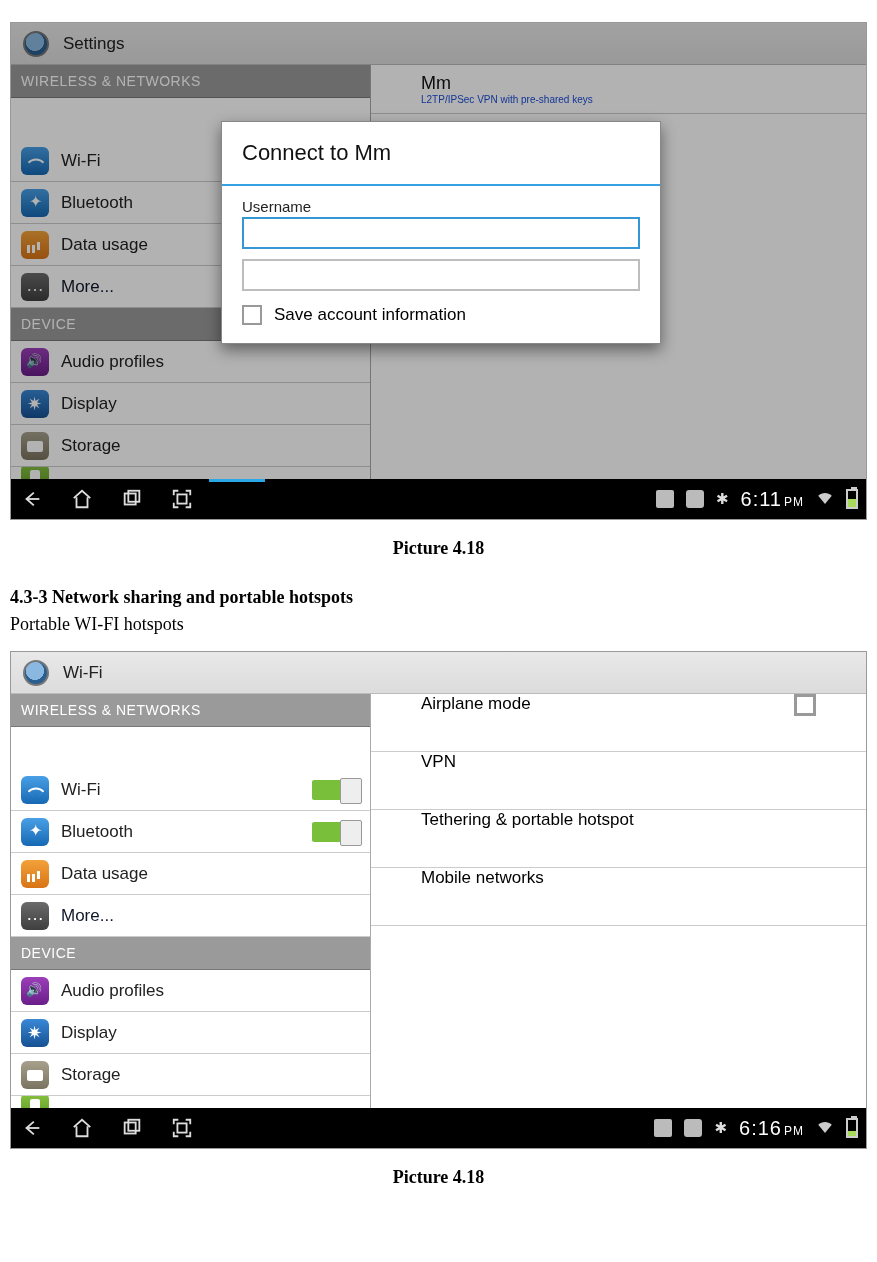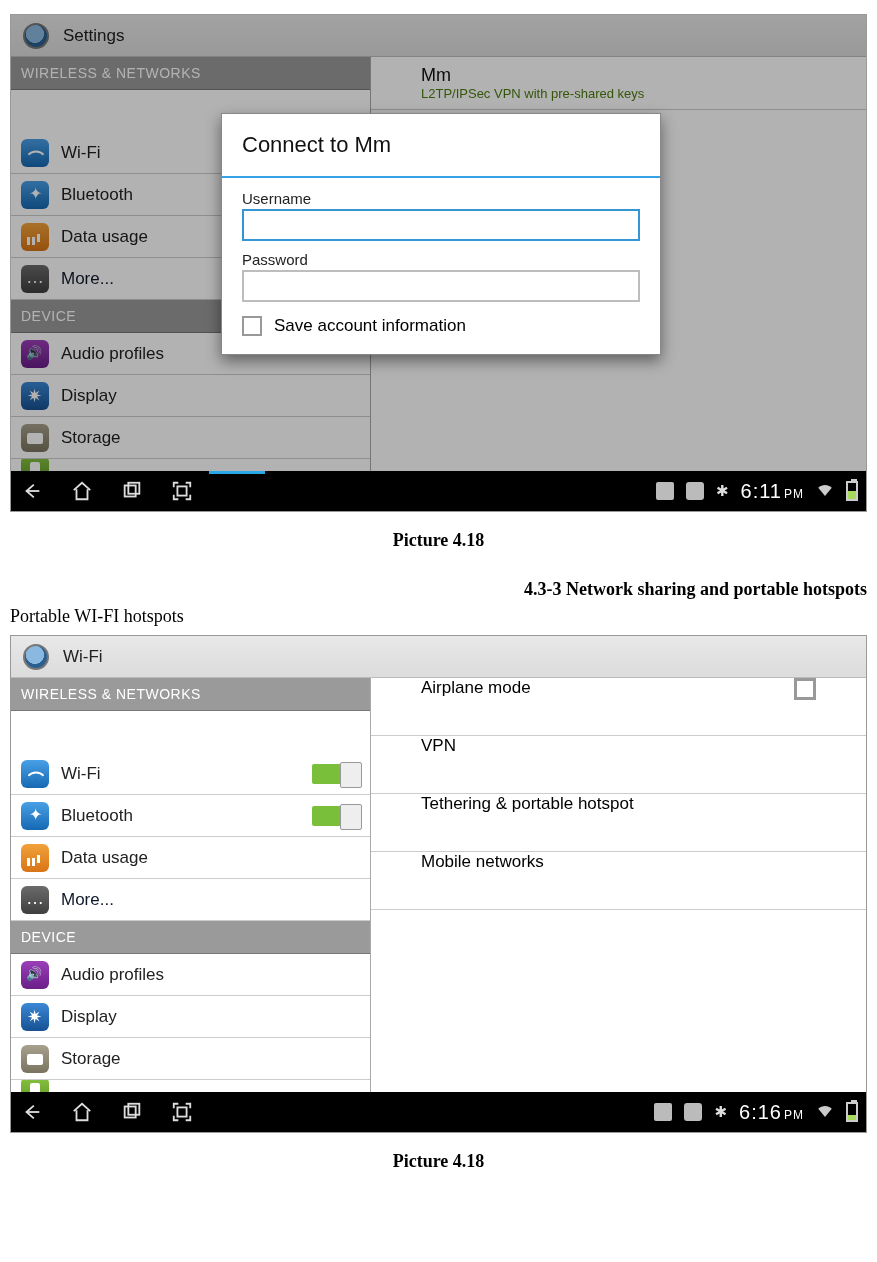--- a/index.html
+++ b/index.html
@@ -1,27 +1,27 @@
 <!DOCTYPE html>
 <html><head>
 <meta charset="utf-8">
 <style>
   * { box-sizing: border-box; margin: 0; padding: 0; }
   body { font-family: Arial, Helvetica, sans-serif; background: #fff; width: 877px; }
   .page { padding: 6px 10px 40px 10px; }
 
   
   .caption { text-align: center; font-weight: bold; font-size: 18px; margin: 18px 0 28px; font-family: "Times New Roman", Times, serif; }
-  .section-title { font-weight: bold; font-size: 18px; margin-top: 6px; font-family: "Times New Roman", Times, serif; text-align: right; }
+  .section-title { font-weight: bold; font-size: 18px; margin-top: 6px; font-family: "Times New Roman", Times, serif; }
   .body-text { font-size: 18px; margin-top: 6px; font-family: "Times New Roman", Times, serif; }
   ol.steps { list-style: decimal; margin: 6px 0 14px 80px; font-size: 18px; font-family: "Times New Roman", Times, serif; }
   ol.steps li { margin-bottom: 4px; padding-left: 8px; }
 
   
-  .shot { position: relative; width: 857px; margin: 8px auto; background: #e0e0e0; border: 1px solid #999; overflow: hidden; }
+  .shot { position: relative; width: 857px; margin: 16px auto; background: #e0e0e0; border: 1px solid #999; overflow: hidden; }
   .shot1 { height: 498px; }
   .shot2 { height: 498px; }
 
   
   .titlebar { height: 42px; background: linear-gradient(#e8e8e8,#dcdcdc); display: flex; align-items: center; padding-left: 12px; border-bottom: 1px solid #bbb; }
   .titlebar .gear { width: 26px; height: 26px; border-radius: 50%; background: radial-gradient(circle at 45% 40%, #8ab8e0 0 50%, #2b5f8f 52% 100%); border: 2px solid #777; margin-right: 14px; }
   .titlebar .ttl { font-size: 17px; color: #222; }
 
   
   .sidebar { position: absolute; top: 42px; left: 0; width: 360px; bottom: 40px; background: #fff; border-right: 1px solid #aaa; }
@@ -52,21 +52,21 @@
   .ico-display::after{content:"\2737"; color:#fff; font-size:18px; position:absolute; left:6px; top:3px;}
   .ico-storage { background: linear-gradient(#a6a08c,#7a735f); position:relative;}
   .ico-storage::after{content:""; position:absolute; left:6px; top:9px; width:16px; height:11px; background:#fff; border-radius:2px;}
   .ico-battery { background: linear-gradient(#88c342,#5a9420); position:relative;}
   .ico-battery::after{content:""; position:absolute; left:9px; top:6px; width:10px; height:16px; background:#fff; border-radius:2px;}
 
   
   .content { position: absolute; top: 42px; left: 360px; right: 0; bottom: 40px; background: #fff; padding: 0; }
   .vpn-head { padding: 8px 50px; border-bottom: 1px solid #ccc; }
   .vpn-head .nm { font-size: 18px; color: #111; }
-  .vpn-head .sub { font-size: 13px; color: #4d7c0f; }
+  .vpn-head .sub { font-size: 10px; color: #1d4ed8; }
 
   .opt { display: flex; height: 58px; padding: 0 50px; border-bottom: 1px solid #ccc; font-size: 17px; }
   .opt .chk { width: 22px; height: 22px; border: 3px solid #999; margin-left: auto; }
 
   
   .overlay { position: absolute; inset: 0; background: rgba(0,0,0,0.30); }
   .dialog { position: absolute; top: 98px; left: 210px; width: 440px; background: #fff; border: 1px solid #888; box-shadow: 0 6px 14px rgba(0,0,0,.45); }
   .dlg-title { font-size: 22px; padding: 18px 20px; color: #111; }
   .dlg-hr { height: 2px; background: #36a2e6; }
   .dlg-body { padding: 12px 20px 18px; }
@@ -155,21 +155,20 @@
     </div>
   </div>
 
   <div class="overlay"></div>
   <div class="dialog">
     <div class="dlg-title">Connect to Mm</div>
     <div class="dlg-hr"></div>
     <div class="dlg-body">
       <div class="fld-label">Username</div>
       <input class="fld-input" type="text" style="">
-      <div class="fld-label">Password</div>
       <input class="fld-input plain" type="password" style="">
       <div class="save-row">
         <span class="cb"></span>
         <span class="txt">Save account information</span>
       </div>
     </div>
   </div>
 
   <div class="navbar">
     <div class="focus-bar"></div>

